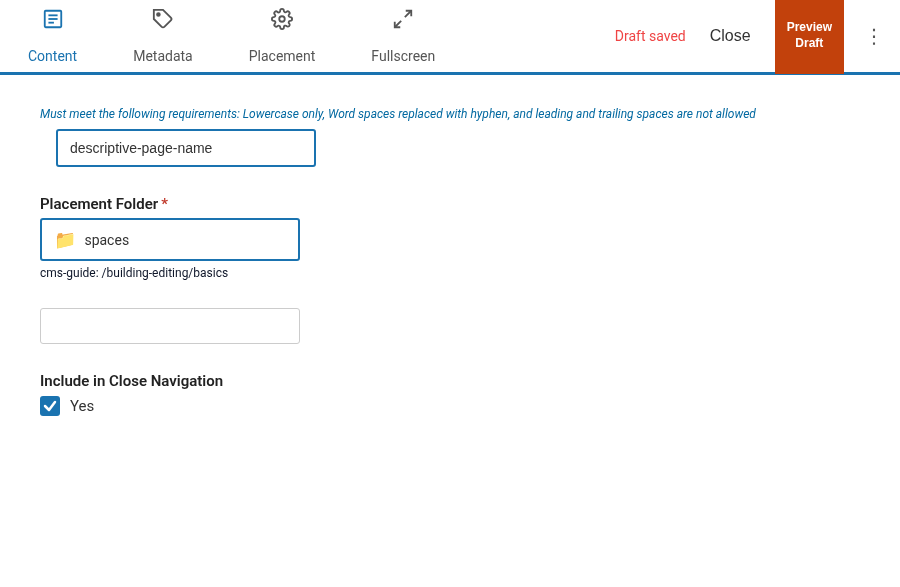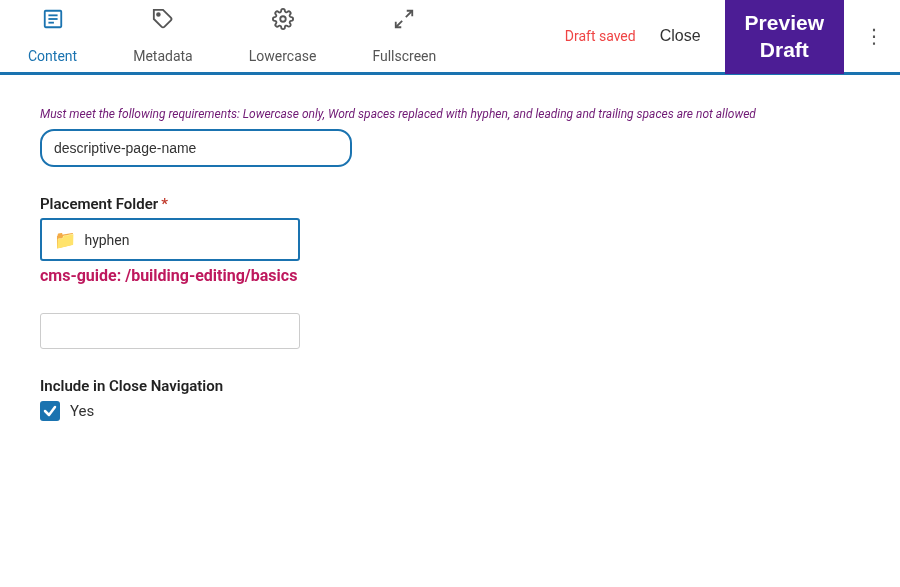--- a/index.html
+++ b/index.html
@@ -66,27 +66,27 @@
       color: #333;
       background: none;
       border: none;
       cursor: pointer;
       padding: 6px 12px;
       font-weight: 500;
       text-align: center;
     }
 
     .preview-draft-btn {
-      background: #4c1d95;
+      background: #c2410c;
       color: #fff;
       border: none;
       cursor: pointer;
-      font-size: 21px;
+      font-size: 12px;
       font-weight: 600;
-      padding: 0 20px;
+      padding: 0 12px;
       height: 75px;
       display: flex;
       align-items: center;
       justify-content: center;
       text-align: center;
       line-height: 1.3;
     }
 
     .more-btn {
       background: none;
@@ -113,58 +113,58 @@
       margin-bottom: 5px;
     }
 
     .field-label .required {
       color: #c0392b;
       margin-left: 3px;
     }
 
     .field-hint {
       font-size: 12px;
-      color: #701a75;
+      color: #0369a1;
       font-style: italic;
       margin-bottom: 8px;
     }
 
     .text-input {
       display: block;
-      width: 312px;
-      padding: 9px 12px;
-      border: 2px solid #1a73b0;
-      border-radius: 14px;
-      font-size: 14px;
-      color: #333;
-      outline: none;
-    }
-
-    .folder-input {
-      display: flex;
-      align-items: center;
       width: 260px;
       padding: 9px 12px;
       border: 2px solid #1a73b0;
       border-radius: 3px;
       font-size: 14px;
       color: #333;
+      outline: none;
+      margin-left: 16px;
+    }
+
+    .folder-input {
+      display: flex;
+      align-items: center;
+      width: 260px;
+      padding: 9px 12px;
+      border: 2px solid #1a73b0;
+      border-radius: 3px;
+      font-size: 14px;
+      color: #333;
       gap: 8px;
       cursor: pointer;
     }
 
     .folder-icon {
       font-size: 18px;
     }
 
     .path-hint {
-      font-size: 16px;
-      color: #be185d;
+      font-size: 12px;
+      color: #0f172a;
       margin-top: 5px;
-      font-weight: bold;
     }
 
     .title-input {
       display: block;
       width: 260px;
       padding: 9px 12px;
       border: 1px solid #ccc;
       border-radius: 3px;
       font-size: 14px;
       color: #333;
@@ -220,21 +220,21 @@
       <circle cx="7" cy="7" r="1.5" fill="#555"></circle>
     </svg>
     <span>Metadata</span>
   </div>
 
   <div class="nav-tab">
     <svg viewBox="0 0 24 24" fill="none" stroke="#555" stroke-width="2">
       <circle cx="12" cy="12" r="3"></circle>
       <path d="M19.4 15a1.65 1.65 0 00.33 1.82l.06.06a2 2 0 010 2.83 2 2 0 01-2.83 0l-.06-.06a1.65 1.65 0 00-1.82-.33 1.65 1.65 0 00-1 1.51V21a2 2 0 01-4 0v-.09A1.65 1.65 0 009 19.4a1.65 1.65 0 00-1.82.33l-.06.06a2 2 0 01-2.83-2.83l.06-.06A1.65 1.65 0 004.68 15a1.65 1.65 0 00-1.51-1H3a2 2 0 010-4h.09A1.65 1.65 0 004.6 9a1.65 1.65 0 00-.33-1.82l-.06-.06a2 2 0 012.83-2.83l.06.06A1.65 1.65 0 009 4.68a1.65 1.65 0 001-1.51V3a2 2 0 014 0v.09a1.65 1.65 0 001 1.51 1.65 1.65 0 001.82-.33l.06-.06a2 2 0 012.83 2.83l-.06.06A1.65 1.65 0 0019.4 9a1.65 1.65 0 001.51 1H21a2 2 0 010 4h-.09a1.65 1.65 0 00-1.51 1z"></path>
     </svg>
-    <span>Lowercase</span>
+    <span>Placement</span>
   </div>
 
   <div class="nav-tab">
     <svg viewBox="0 0 24 24" fill="none" stroke="#555" stroke-width="2">
       <polyline points="15 3 21 3 21 9"></polyline>
       <polyline points="9 21 3 21 3 15"></polyline>
       <line x1="21" y1="3" x2="14" y2="10"></line>
       <line x1="3" y1="21" x2="10" y2="14"></line>
     </svg>
     <span>Fullscreen</span>
@@ -256,21 +256,21 @@
     <div class="field-hint">Must meet the following requirements: Lowercase only, Word spaces replaced with hyphen, and leading and trailing spaces are not allowed</div>
     <input class="text-input" type="text" value="descriptive-page-name" style="">
   </div>
 
   <div class="field-group">
     <div class="field-label">
       <span>Placement Folder</span><span class="required">*</span>
     </div>
     <div class="folder-input">
       <span class="folder-icon" style="color: #e6b830;">📁</span>
-      <span>hyphen</span>
+      <span>spaces</span>
     </div>
     <div class="path-hint">cms-guide: /building-editing/basics</div>
   </div>
 
   <div class="field-group">
     <input class="title-input" type="text" style="">
   </div>
 
   <div class="field-group">
     <div class="field-label">Include in Close Navigation</div>

